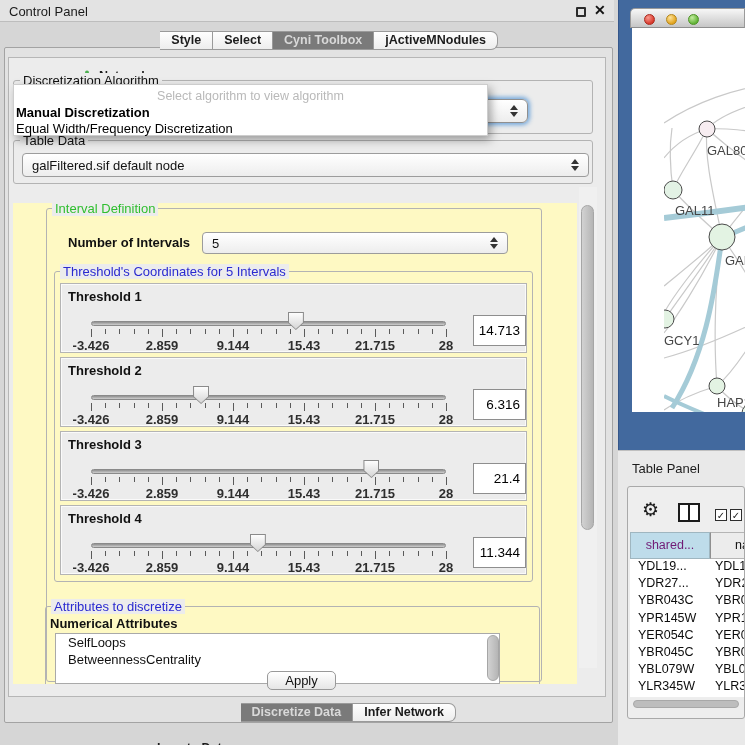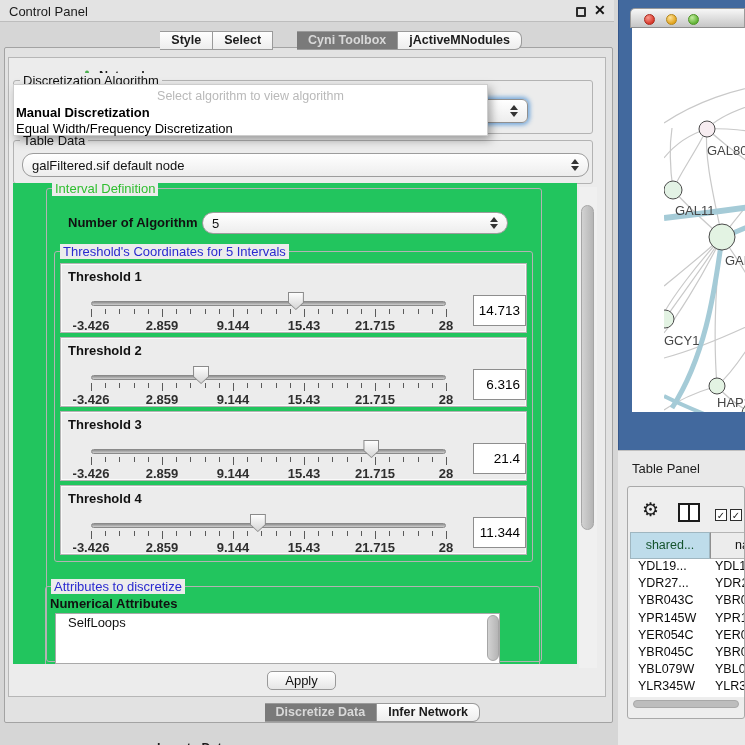--- a/index.html
+++ b/index.html
@@ -15,49 +15,49 @@
 
   #outer-panel { left:4px; top:47px; width:609px; height:676px; background:#e2e2e2; border:1px solid #a3a3a3; border-radius:2px; }
   #inner-panel { left:8px; top:57px; width:598px; height:640px; background:#ececec; border:1px solid #b6b6b6; }
 
   .tabrow { display:flex; height:19px; }
   .tab { padding:0 11px; line-height:17px; font-size:12.5px; font-weight:bold; color:#1c1c1c;
          background:linear-gradient(#fefefe,#ededed); border:1px solid #9a9a9a; border-left:none;
          display:flex; align-items:center; gap:4px; }
   .tab:first-child { border-left:1px solid #9a9a9a; border-radius:7px 0 0 7px;margin-top:44px; }
   .tab:last-child { border-radius:0 7px 7px 0; }
-  .tab.sel { background:#7a7a7a; color:#d9d9d9;margin-left:24px; }
+  .tab.sel { background:#7a7a7a; color:#d9d9d9; }
   #top-tabs { left:72px; top:31px; }
   #bottom-tabs { left:145px; top:703px; }
 
   .groupbox { position:absolute; border:1px solid #b3b3b3; border-radius:3px; }
   .legend { position:absolute; top:-8px; font-size:13px; background:#ececec; padding:0 3px; white-space:nowrap; }
   .legend.green { color:#2fbe2f; }
   .legend.blue { color:#2a2ad0; }
   .legend.black { color:#111; }
 
-  .combo { position:absolute; background:linear-gradient(#ffffff,#ededed); border:1px solid #9c9c9c; border-radius:11px;
+  .combo { position:absolute; background:linear-gradient(#ffffff,#ededed); border:1px solid #9c9c9c; border-radius:4px;
            font-size:13px; color:#111; }
   .combo .val { position:absolute; left:9px; top:50%; transform:translateY(-50%); white-space:nowrap; }
   .stepper { position:absolute; right:9px; top:50%; transform:translateY(-50%); display:flex; flex-direction:column; gap:2px; }
   .stepper i { width:0; height:0; border-left:4px solid transparent; border-right:4px solid transparent; }
   .stepper i.up { border-bottom:5px solid #333; }
   .stepper i.dn { border-top:5px solid #333; }
 
   
   #algo-popup { left:13px; top:84px; width:475px; height:52px; background:#fff; border:1px solid #cdcdcd;
                 box-shadow:3px 4px 9px rgba(0,0,0,.35); z-index:30; }
   #algo-popup .ph { position:absolute; top:4px; width:100%; text-align:center; font-size:12.5px; color:#b9b9b9; }
   #algo-popup .it1 { position:absolute; left:2px; top:20px; font-size:13px; font-weight:bold; color:#000; }
   #algo-popup .it2 { position:absolute; left:2px; top:36px; font-size:13px; color:#000; }
   #algo-combo-frag { left:460px; top:99px; width:68px; height:24px; border-radius:6px; z-index:20;
                      box-shadow:0 0 4px 2px rgba(95,156,216,.85); background:linear-gradient(#fff,#ededed); border:1px solid #8f8f8f; }
 
   
-  #viewport { left:13px; top:183px; width:564px; height:481px; overflow:hidden; background:#22c55e; }
+  #viewport { left:13px; top:203px; width:564px; height:481px; overflow:hidden; background:#fef9c3; }
   .vscroll { position:absolute; background:#f0f0f0; }
   .vthumb { position:absolute; border-radius:7px; background:linear-gradient(90deg,#d2d2d2,#b5b5b5); border:1px solid #a6a6a6; }
 
   
   .thpanel { position:absolute; left:47px; width:467px; height:70px; border:1px solid #b4b4b4; background:#ececec; box-shadow:0 0 0 1px #fafafa inset; }
   .thpanel .tt { position:absolute; left:7px; top:5px; font-size:13px; font-weight:bold; color:#111; }
   .track { position:absolute; left:30px; top:37px; width:355px; height:5px; border-radius:3px;
            background:linear-gradient(#8f8f8f,#cfcfcf); border:1px solid #8a8a8a; }
   .thumb-o { position:absolute; top:28px; width:16px; height:18px; margin-left:-8px;
              clip-path:polygon(0 0,100% 0,100% 60%,50% 100%,0 60%); background:#8a8a8a; z-index:3; }
@@ -88,21 +88,21 @@
   #net-canvas { left:632px; top:28px; width:113px; height:384px; background:#fff; overflow:hidden;padding-left:32px; }
 
   #table-panel-bg { left:618px; top:450px; width:127px; height:295px; background:#e9e9e9; border-top:1px solid #bfbfbf; }
   #table-panel-title { left:632px; top:461px; font-size:13px; color:#1c1c1c; }
   #table-subpanel { left:627px; top:486px; width:118px; height:233px; background:#eeeeee; border:1px solid #a9a9a9; border-radius:3px; overflow:hidden; }
   #gear { position:absolute; left:14px; top:13px; font-size:19px; color:#1b1b1b; line-height:19px; }
   #colicon { position:absolute; left:50px; top:16px; width:22px; height:19px; border:2px solid #1b1b1b; background:#fff; }
   #colicon:after { content:""; position:absolute; left:8px; top:0; width:2px; height:15px; background:#1b1b1b; }
   .cbx { position:absolute; top:22px; width:12px; height:12px; border:1.5px solid #2d2d2d; background:#fff; font-size:10px; line-height:11px; text-align:center; color:#1b1b1b; }
   #hdr-row { position:absolute; left:2px; top:45px; height:27px; display:flex; }
-  #hdr-c1 { width:80px; background:#bedcea; border:1px solid #9fb6c0; font-size:12.5px; color:#14532d; text-align:center; line-height:25px; }
+  #hdr-c1 { width:80px; background:#bedcea; border:1px solid #9fb6c0; font-size:12.5px; color:#701a75; text-align:center; line-height:25px; }
   #hdr-c2 { width:60px; background:#ececec; border:1px solid #b5b5b5; border-left:1px solid #8f8f8f; font-size:12.5px; color:#111; padding-left:24px; line-height:25px; }
   #rows { position:absolute; left:2px; top:72px; width:114px; height:138px; background:#fff; overflow:hidden; }
   .trow { height:17.2px; font-size:12.5px; color:#0c0c0c; white-space:nowrap; }
   .trow .c1 { display:inline-block; width:80px; padding-left:8px; }
   .trow .c2 { display:inline-block; padding-left:5px; }
   #hscroll { position:absolute; left:2px; top:211px; width:114px; height:12px; background:#ededed; }
   #hscroll .ht { position:absolute; left:3px; top:2px; width:106px; height:8px; border-radius:4px; background:#bdbdbd; border:1px solid #a8a8a8; }
 
   svg text { font-family:"Liberation Sans", sans-serif; }
 </style>
@@ -167,21 +167,21 @@
         <i class="dn"></i>
       </span>
   </div>
 </div>
 
 <div class="abs" id="viewport">
 
   <div class="groupbox" style="left:33px; top:5px; width:496px; height:474px;">
     <span class="legend green" style="left:5px;">Interval Definition</span>
   </div>
-  <span class="abs" style="left:55px; top:32px; font-size:13px; font-weight:bold; color:#111;">Number of Algorithm</span>
+  <span class="abs" style="left:55px; top:32px; font-size:13px; font-weight:bold; color:#111;">Number of Intervals</span>
   <div class="combo" style="left:189px; top:29px; width:306px; height:22px;">
     <span class="val">5</span>
     <span class="stepper">
         <i class="up"></i>
         <i class="dn"></i>
       </span>
   </div>
 
   <div class="groupbox" style="left:41px; top:68px; width:479px; height:311px;">
     <span class="legend blue" style="left:5px;">Threshold's Coordinates for 5 Intervals</span>
@@ -363,20 +363,21 @@
       </div>
     <div class="valbox">11.344</div>
   </div>
 
   <div class="groupbox" style="left:32px; top:403px; width:495px; height:90px;">
     <span class="legend blue" style="left:5px;">Attributes to discretize</span>
   </div>
   <span class="abs" style="left:37px; top:413px; font-size:13px; font-weight:bold; color:#111;">Numerical Attributes</span>
   <div id="attr-list">
       <div class="li">SelfLoops</div>
+      <div class="li">BetweennessCentrality</div>
     </div>
   <div class="vthumb" style="left:474px; top:432px; width:12px; height:46px;"></div>
 </div>
 
 <div class="abs vscroll" style="left:579px; top:187px; width:18px; height:481px;"></div>
 <div class="abs vthumb" style="left:581px; top:205px; width:13px; height:325px;"></div>
 
 <div class="abs" id="apply-btn">Apply</div>
 
 <div class="abs tabrow" id="bottom-tabs">

